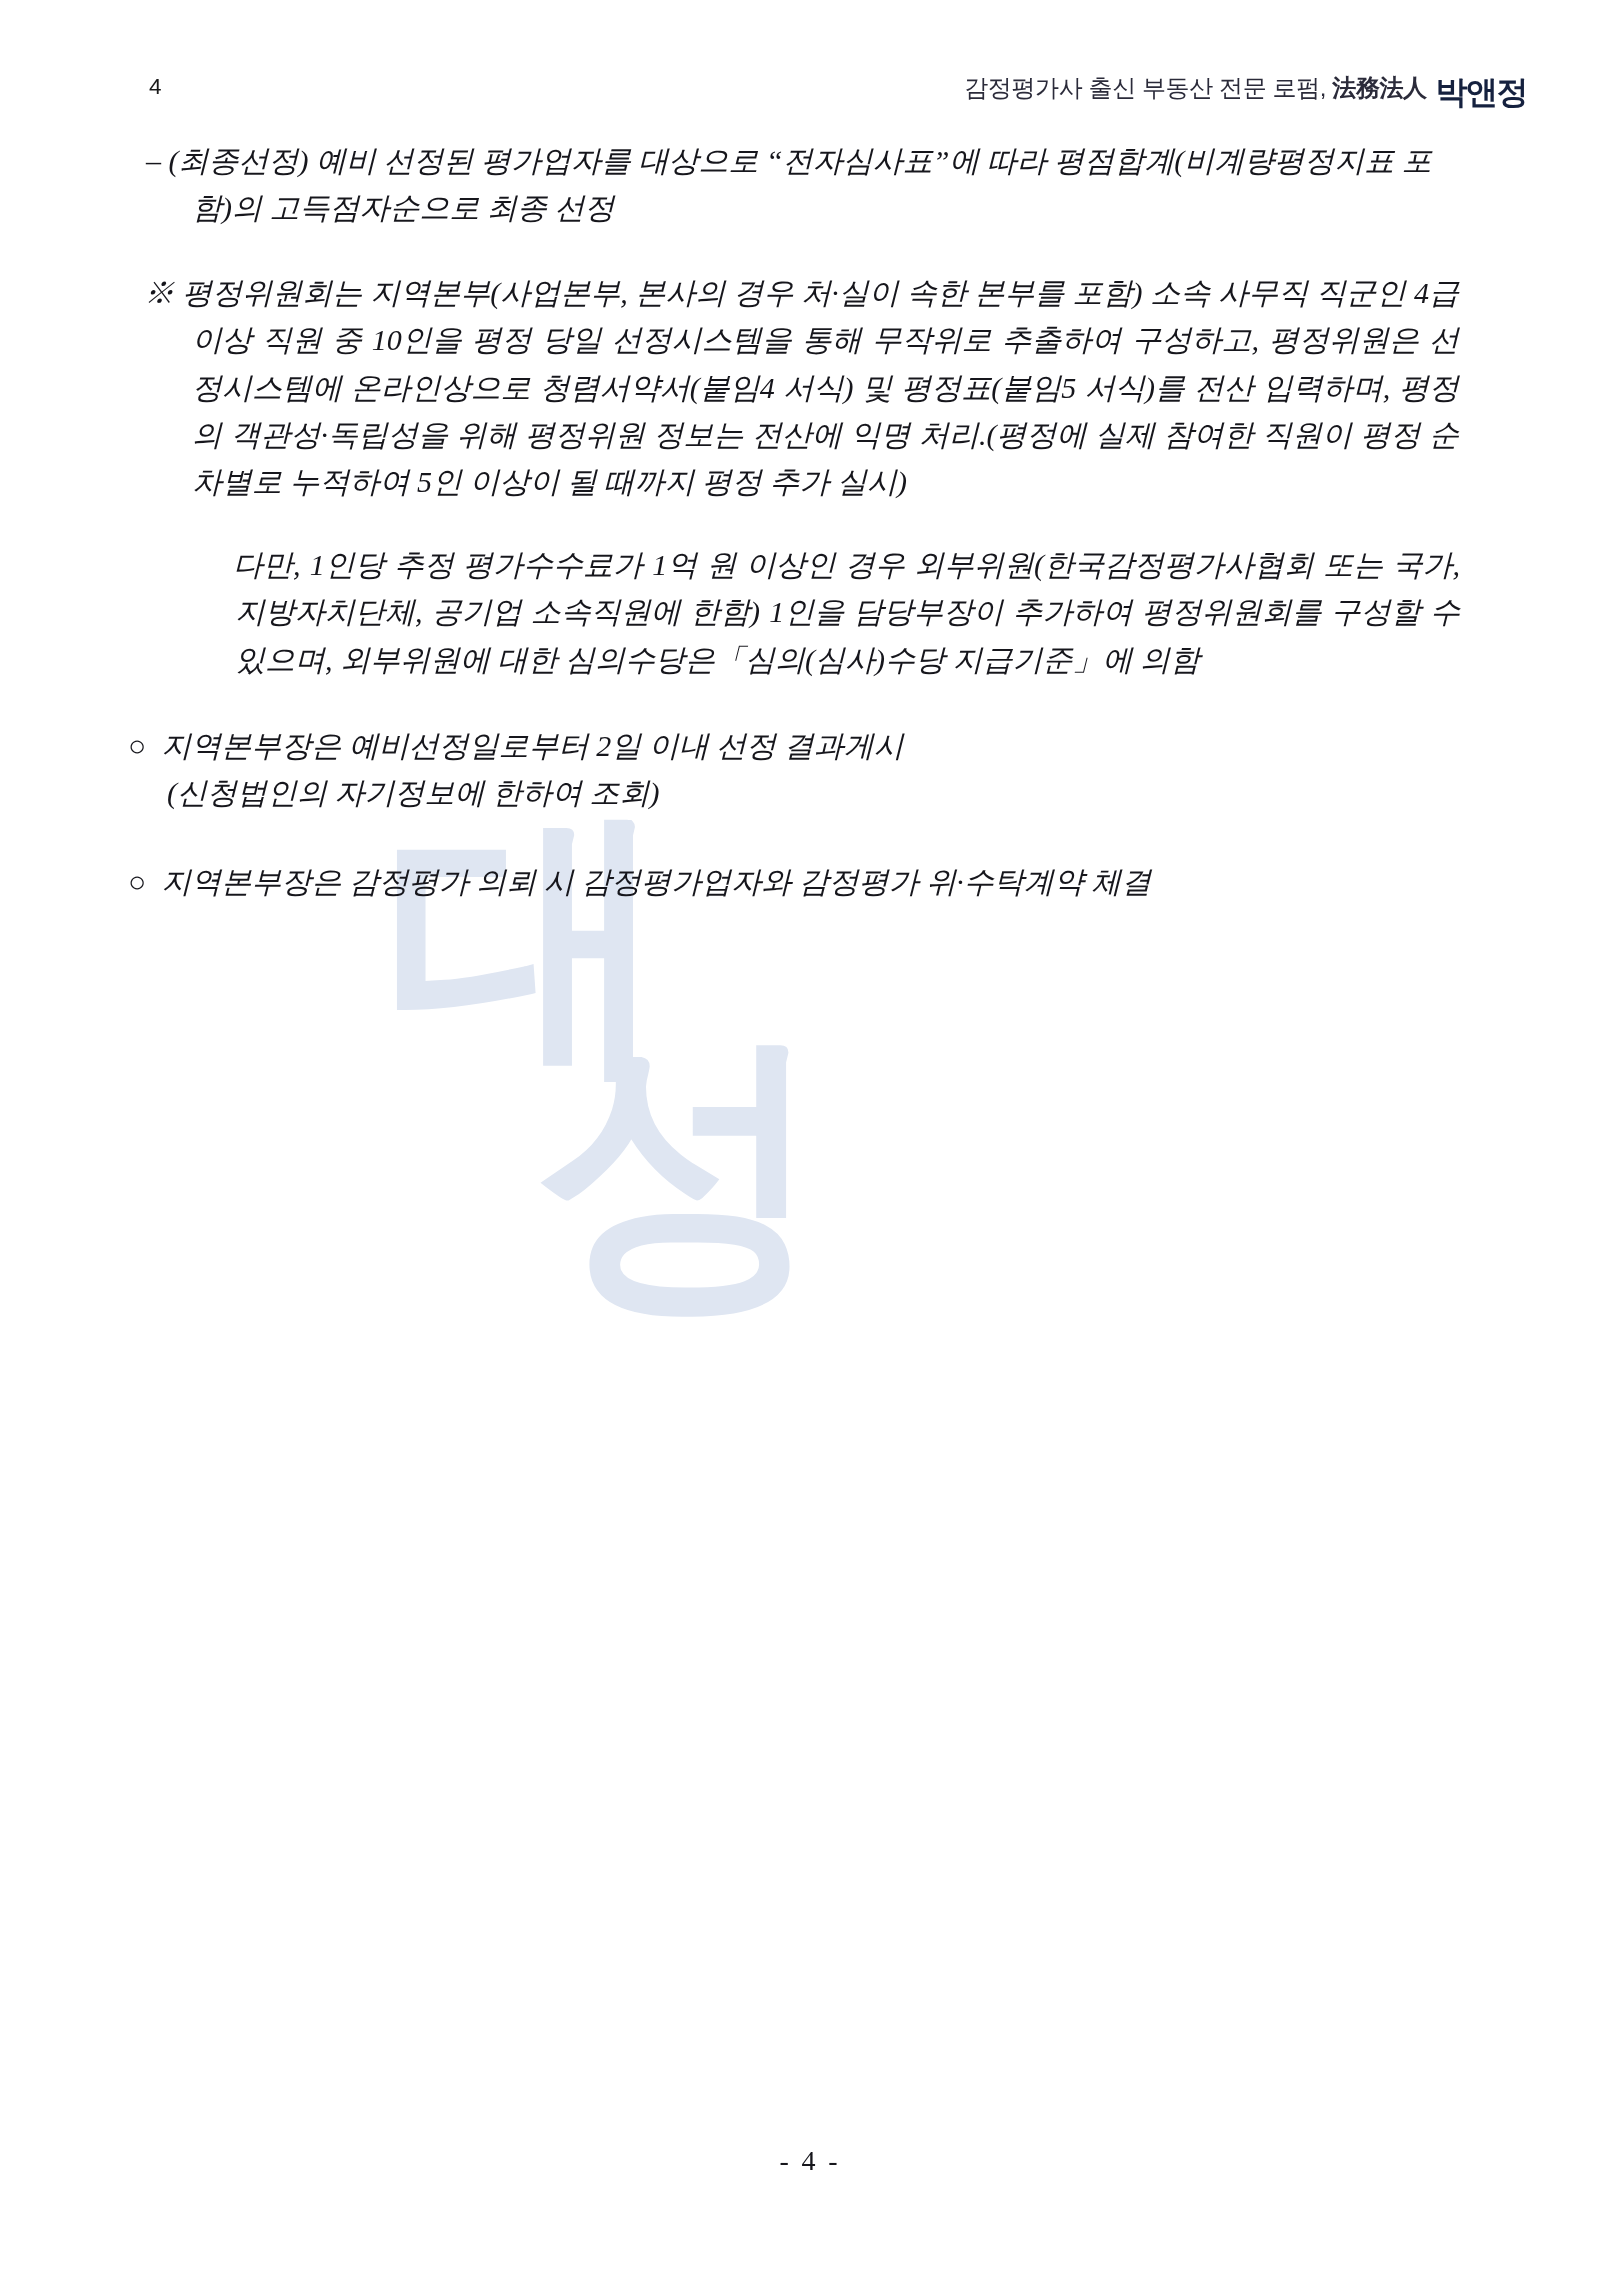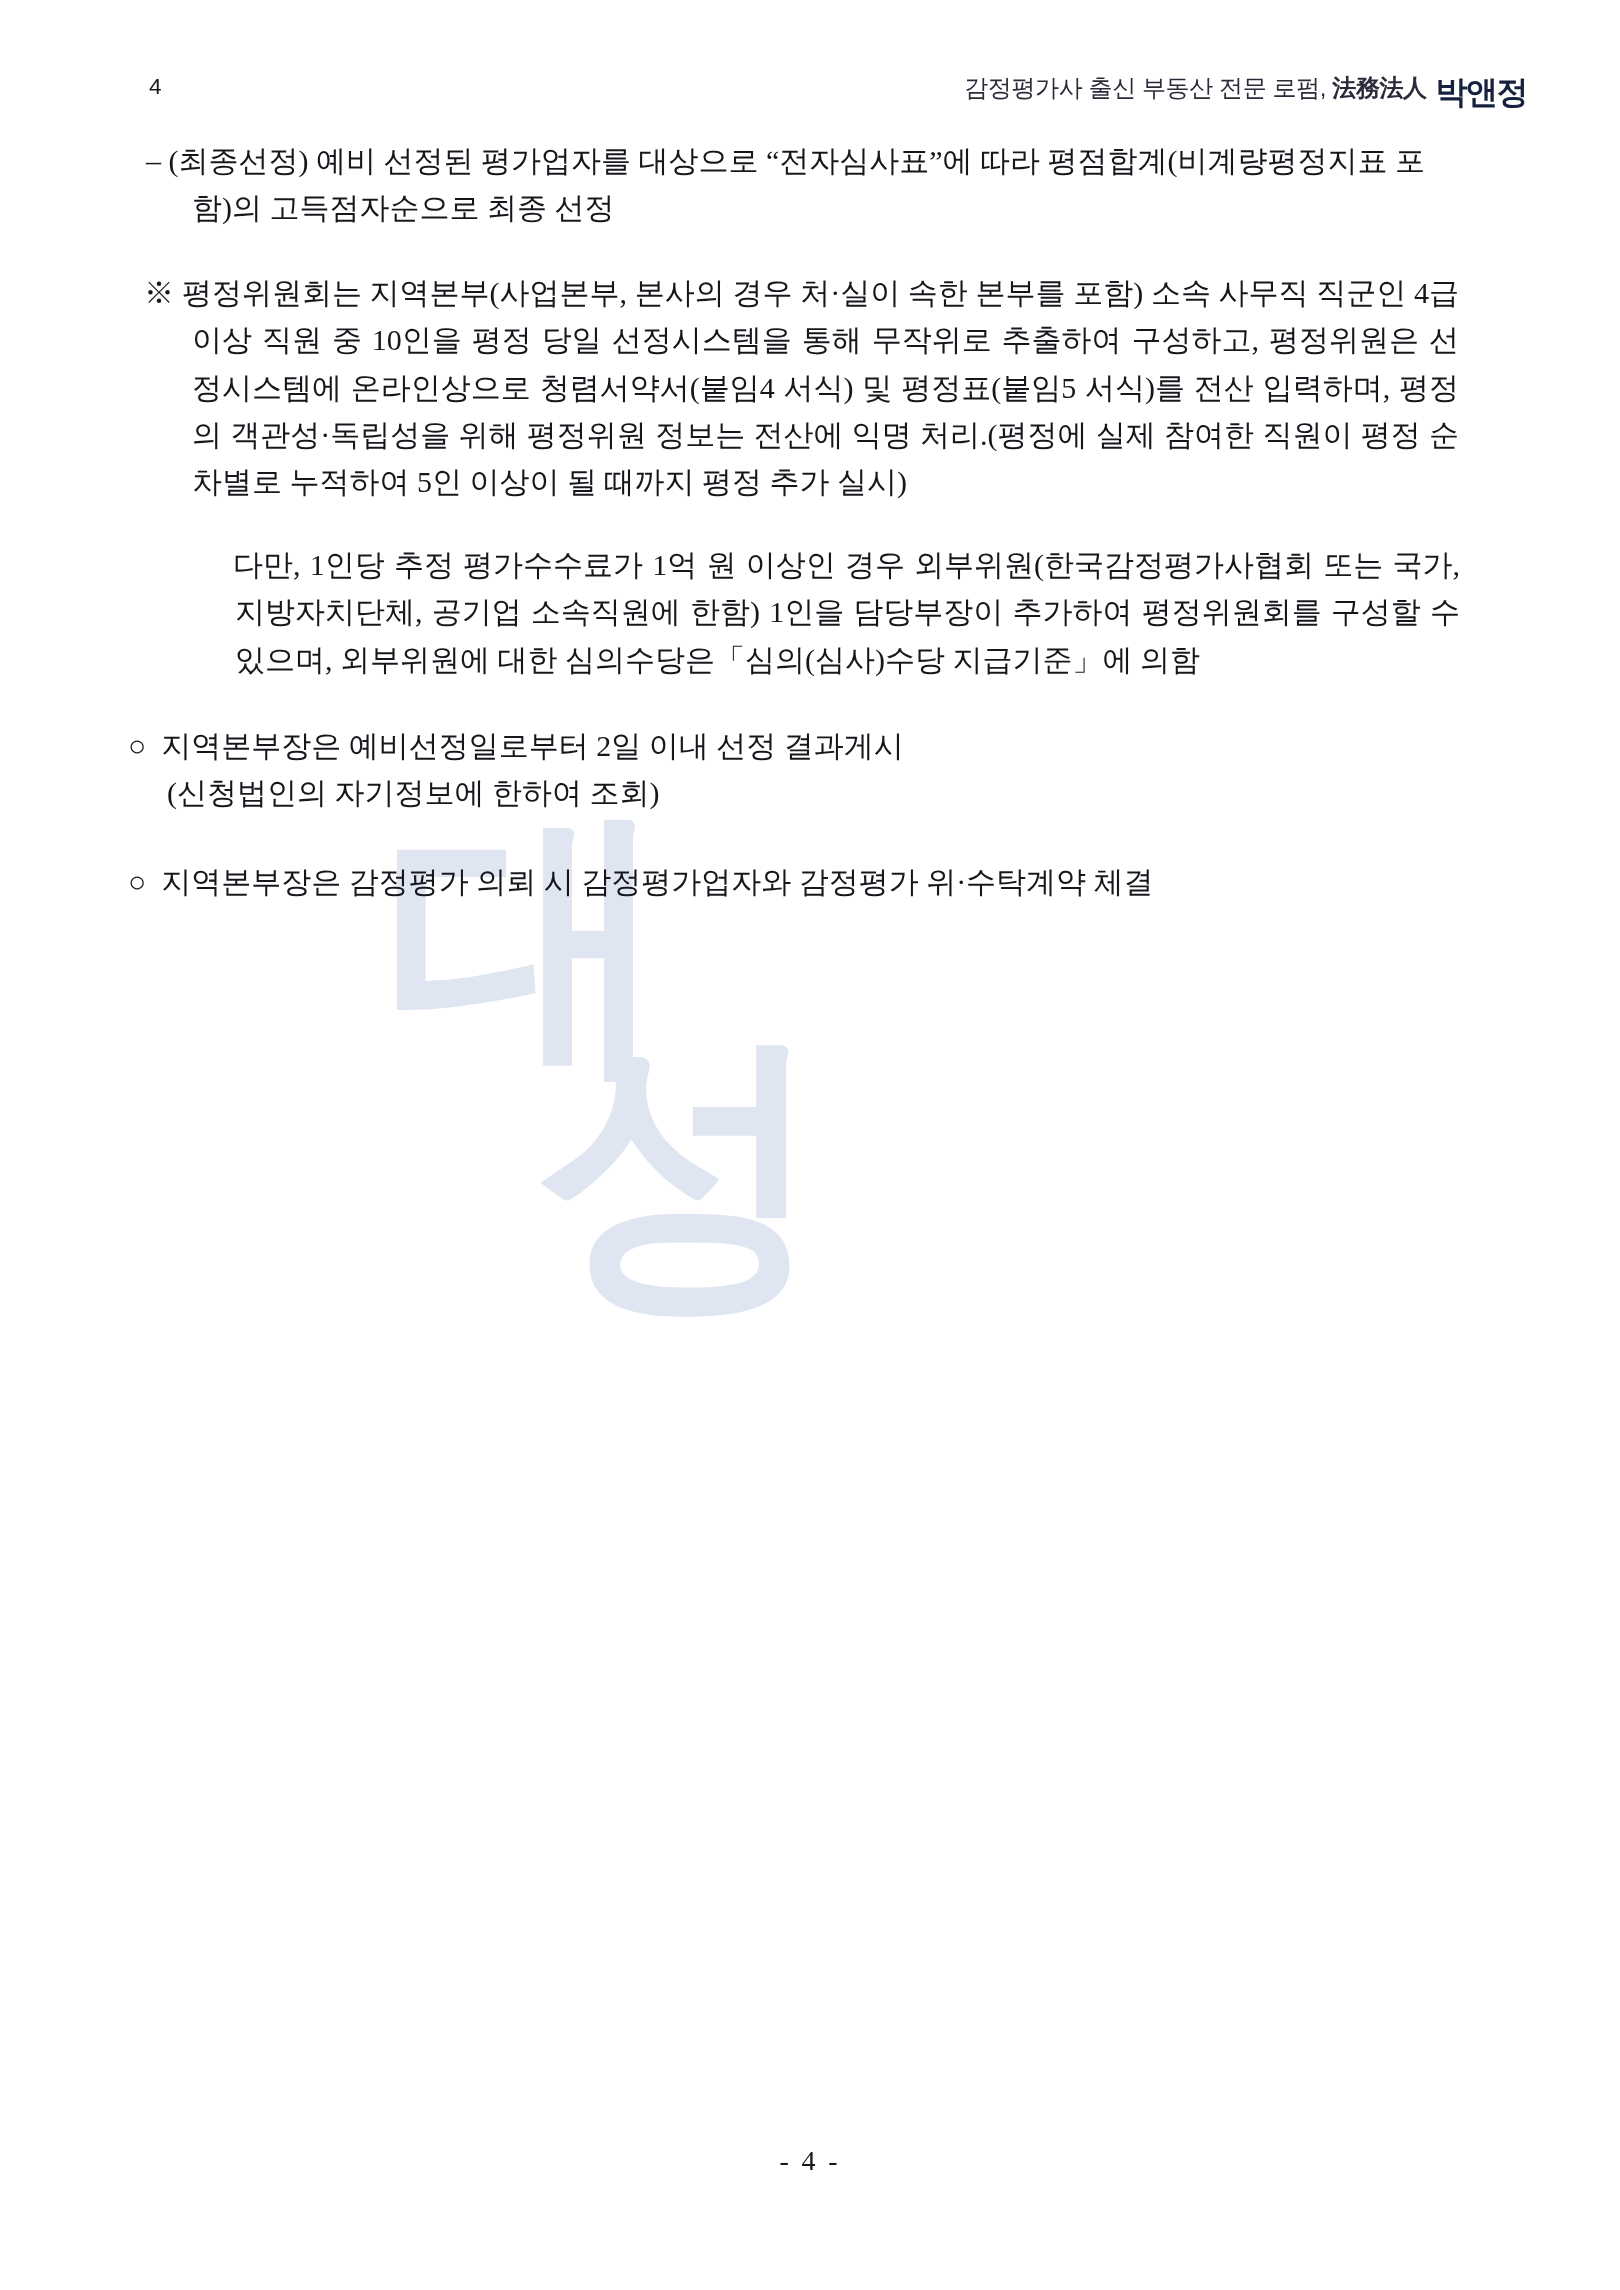--- a/index.html
+++ b/index.html
@@ -91,20 +91,21 @@
     font-size: 294px;
     letter-spacing: -17.6px;
   }
 
   
   .content {
     position: absolute;
     left: 0;
     top: 137px;
     width: 1316px;
+    font-style: italic;
   }
   .block {
     position: relative;
     font-size: 30px;
     color: #16161c;
     line-height: 1.58;
   }
   .indent-dash {
     margin: 0 0 0 192px;
     width: 1269px;

